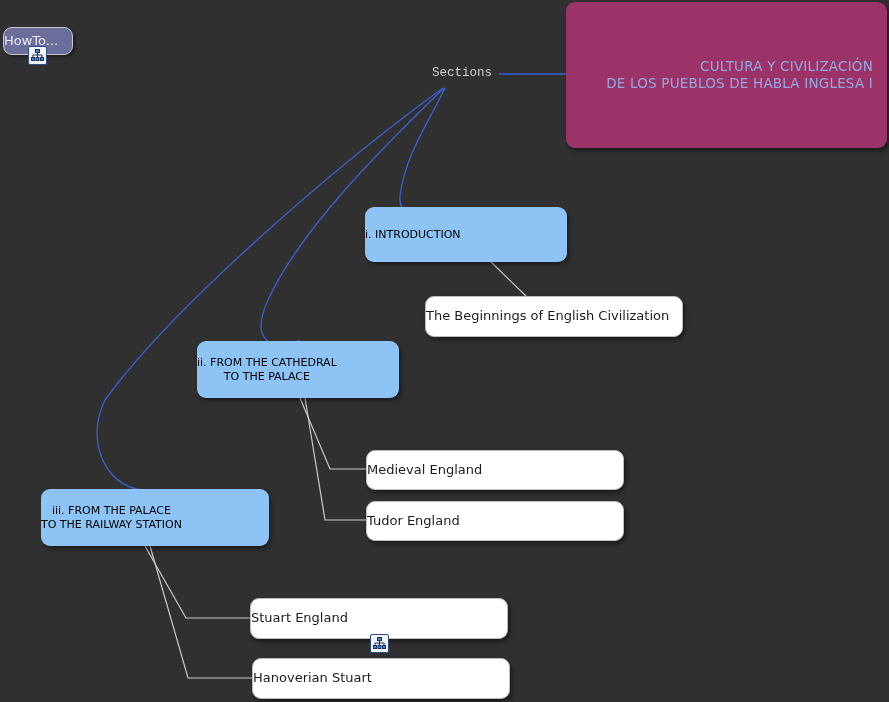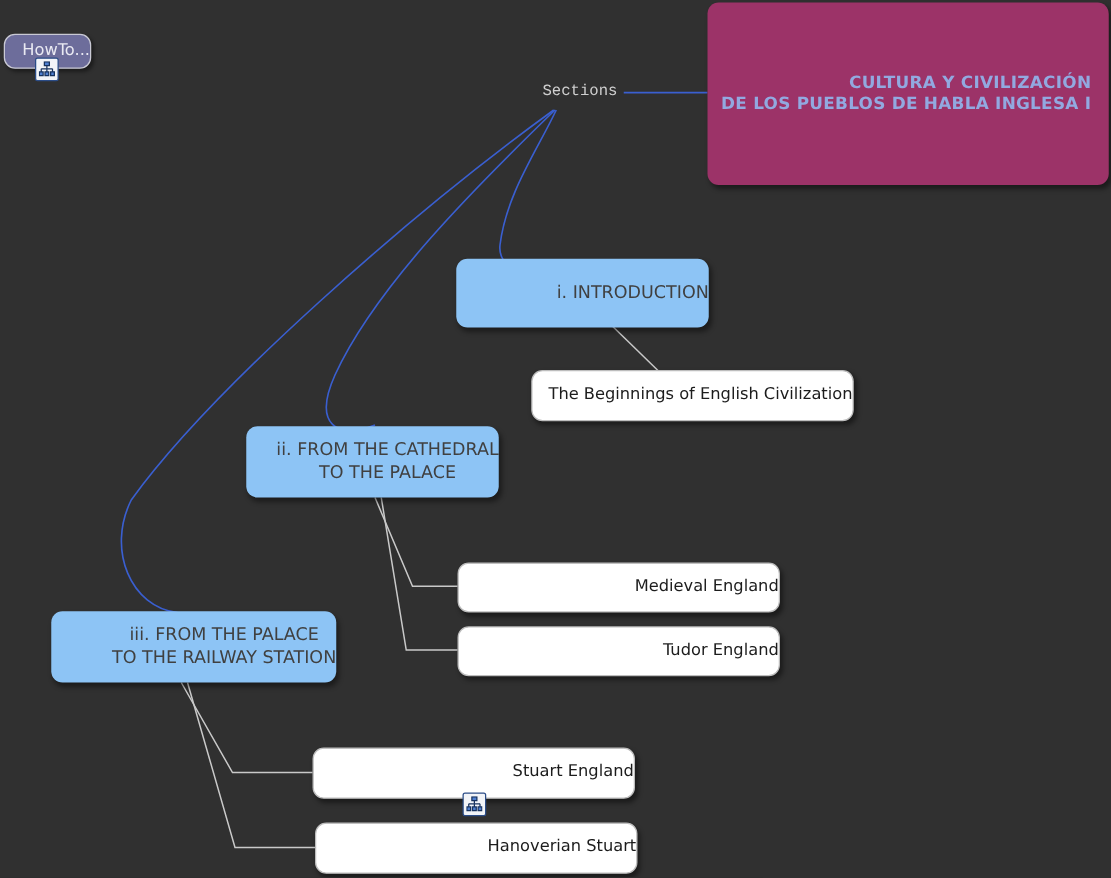--- a/index.html
+++ b/index.html
@@ -23,32 +23,32 @@
     height: 702px;
     pointer-events: none;
   }
 
   
   .node {
     position: absolute;
     box-sizing: border-box;
     display: flex;
     align-items: center;
-    justify-content: flex-end;
+    justify-content: flex-start;
     text-align: center;
     line-height: 1.25;
     white-space: pre-line;
   }
 
   
   .node-root {
     background: #9c3368;
     border-radius: 9px;
     color: #92a9e0;
-    font-weight: bold;
+    font-weight: normal;
     font-size: 13.5px;
     letter-spacing: 0.2px;
     text-align: right;
     justify-content: flex-end;
     padding: 0 14px 0 10px;
     box-shadow: 2px 3px 4px rgba(0,0,0,0.45);
   }
 
   
   .node-plain {
@@ -64,22 +64,22 @@
     border-radius: 9px;
     color: #e9e9f2;
     font-size: 13px;
     box-shadow: 2px 2px 3px rgba(0,0,0,0.4);
   }
 
   
   .node-blue {
     background: #8dc4f5;
     border-radius: 9px;
-    color: #404040;
-    font-size: 14px;
+    color: #000000;
+    font-size: 11px;
     box-shadow: 2px 3px 4px rgba(0,0,0,0.42);
   }
 
   
   .node-white {
     background: #ffffff;
     border: 1px solid #bdbdbd;
     border-radius: 9px;
     color: #1c1c1c;
     font-size: 13px;

